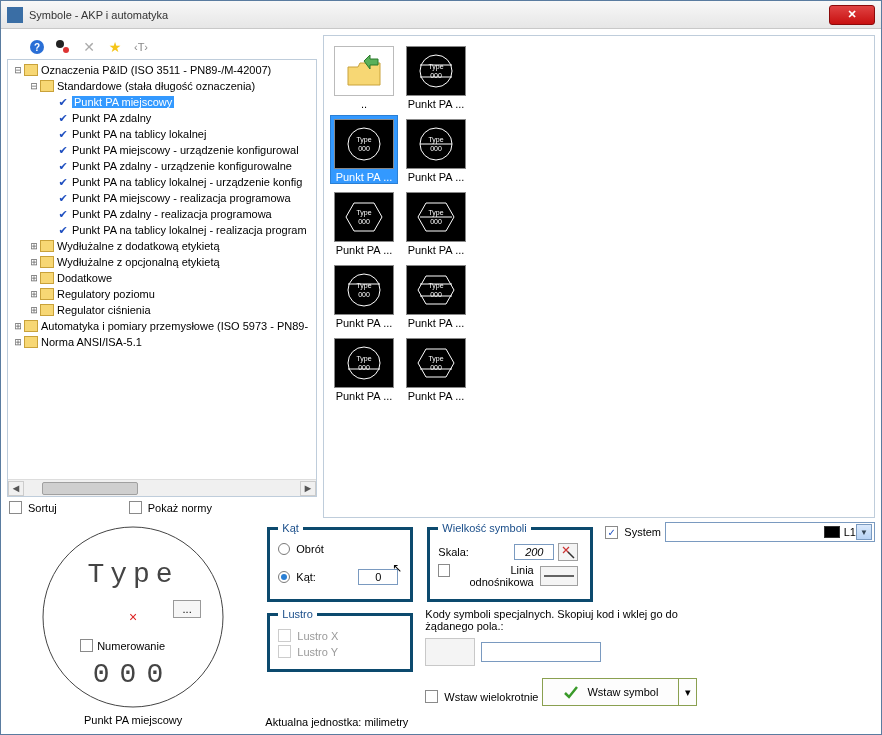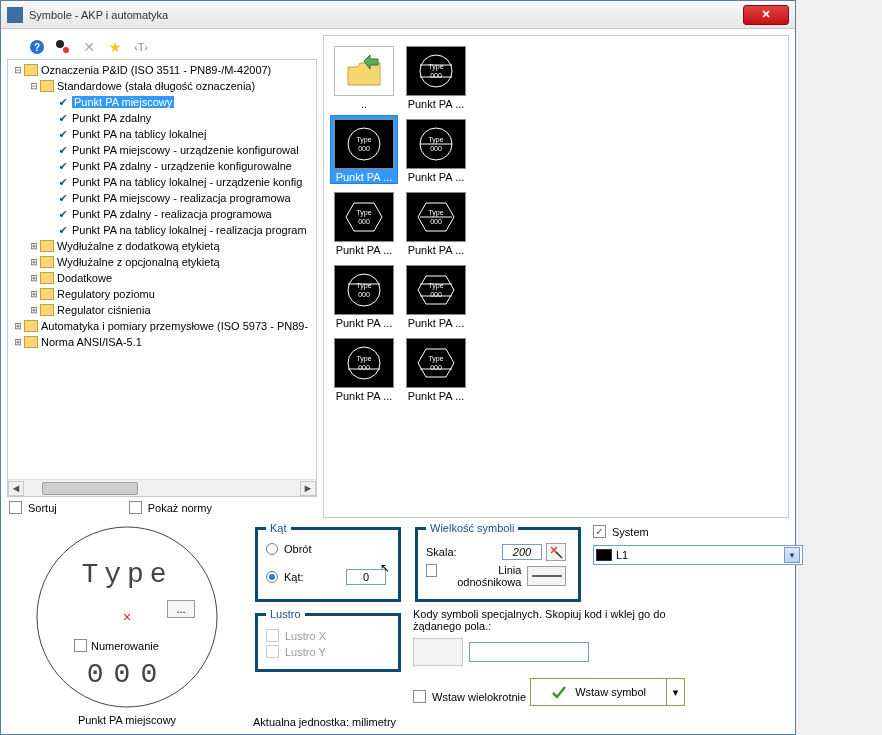--- a/index.html
+++ b/index.html
@@ -4,21 +4,21 @@
 <style>
 * { box-sizing: border-box; }
 body {
   margin: 0;
   font-family: "Segoe UI", Tahoma, sans-serif;
   font-size: 11px;
   background: #f0f0f0;
   user-select: none;
 }
 .window {
-  width: 796px;
+  width: 882px;
   height: 735px;
   background: #fff;
   border: 1px solid #5a7ca0;
   display: flex;
   flex-direction: column;
 }
 .titlebar {
   height: 28px;
   background: linear-gradient(#f8f8f8, #e6e6e6);
   border-bottom: 1px solid #c8c8c8;
@@ -169,21 +169,21 @@
 }
 fieldset {
   border: 3px solid #0c4a6e;
   padding: 6px 12px 8px 8px;
   font-size: 11px;
 }
 legend { padding: 0 4px; color: #1a4e8a; }
 .fs-kat { grid-column: 1; grid-row: 1 / span 2; }
 .fs-wielk { grid-column: 2; grid-row: 1 / span 2; }
 .fs-sys { grid-column: 3; grid-row: 1; border: none; padding: 0; }
-.sys-body { display: flex; flex-direction: column; gap: 4px; }
+.sys-body { display: flex; flex-direction: row; gap: 4px; }
 .fs-lustro { grid-column: 1; grid-row: 3; }
 .fs-kody { grid-column: 2 / span 2; grid-row: 3; border: none; padding: 0; }
 .fs-actions { grid-column: 2 / span 2; grid-row: 4; border: none; padding: 0; display: flex; flex-direction: row; align-items: flex-end; gap: 4px; }
 .row { display: flex; align-items: center; gap: 6px; margin: 3px 0; }
 .row.space { justify-content: space-between; }
 input[type=text], .select {
   border: 1px solid #7a9ac0; font: inherit; padding: 1px 3px; background: #fff;
 }
 .num-input { width: 40px; text-align: center; }
 .radio {
@@ -534,21 +534,21 @@
             </span>
           </div>
         </fieldset>
 
         <div class="fs-sys">
           <div class="sys-body">
             <div class="row">
               <div class="checkbox checked"></div>
               <span>System</span>
             </div>
-            <div class="select" style="width:210px;">
+            <div class="select" style="width:210px;justify-content:flex-end;">
               <span style="display:flex; align-items:center;">
                   <span class="sq-swatch"></span>
                   <span>L1</span>
                 </span>
               <span class="dd">▼</span>
             </div>
           </div>
         </div>
 
         <fieldset class="fs-lustro">

